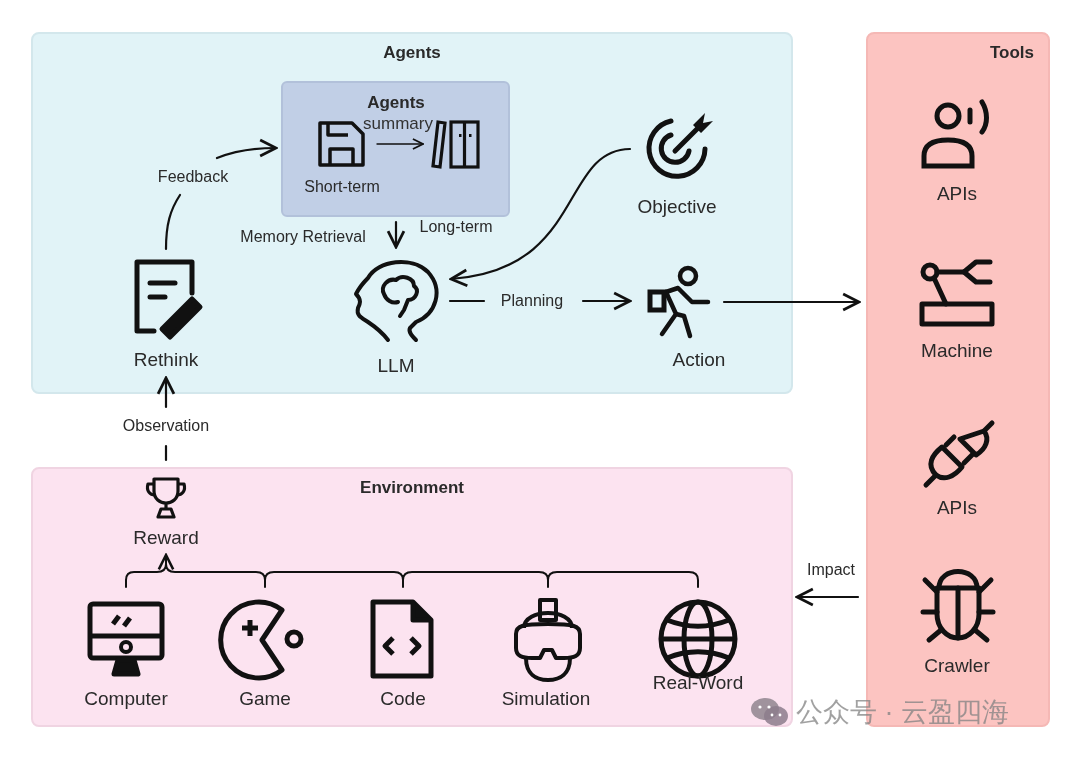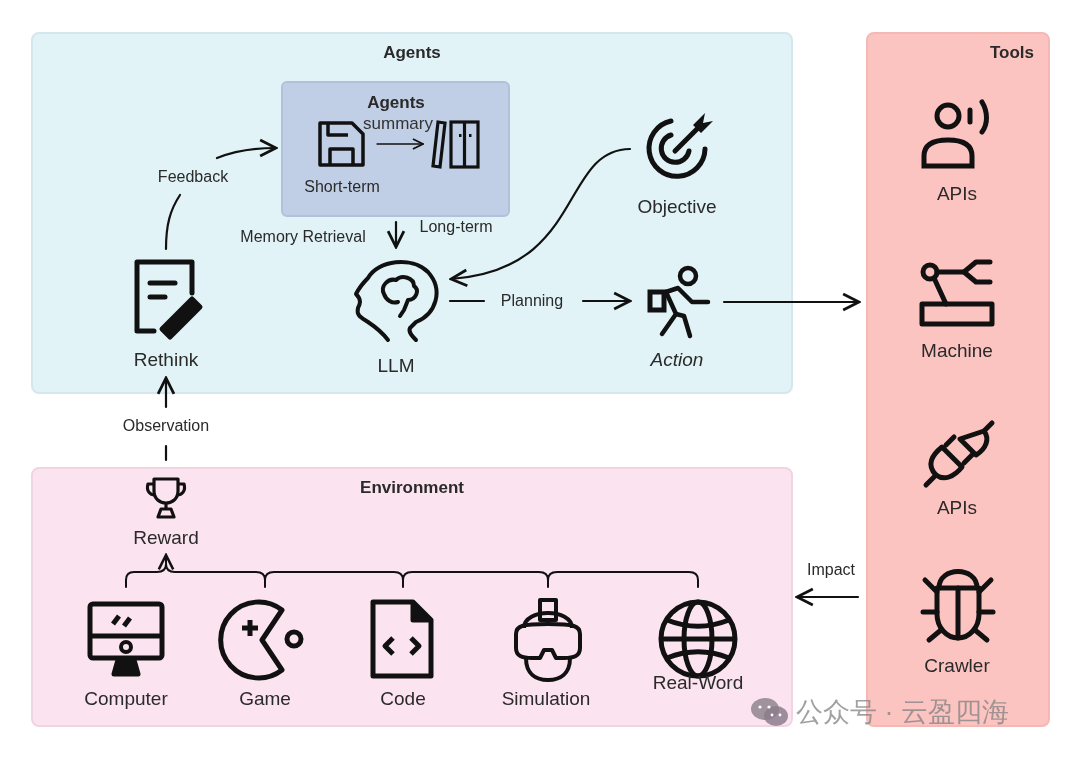--- a/index.html
+++ b/index.html
@@ -132,21 +132,21 @@
   <svg viewBox="0 0 66 74">
       <g fill="none" stroke="#111" stroke-width="4.5" stroke-linecap="round" stroke-linejoin="round">
     <circle cx="42" cy="12" r="8"></circle>
         <path d="M20,28 L32,24 L46,38 L62,38"></path>
         <path d="M20,28 L30,50 L16,70"></path>
         <path d="M30,50 L38,52 L44,72"></path>
       </g>
     <rect x="4" y="28" width="14" height="18" fill="none" stroke="#111" stroke-width="5"></rect>
     </svg>
 </div>
-<div class="lbl" style="left:677px; top:349px;font-style:italic;">Action</div>
+<div class="lbl" style="left:699px; top:349px;">Action</div>
 
 <div class="icon" style="left:920px; top:100px; width:72px; height:72px;">
   <svg viewBox="0 0 72 72">
       <g fill="none" stroke="#111" stroke-width="5" stroke-linecap="round">
     <circle cx="28" cy="16" r="11"></circle>
         <path d="M4,66 L4,56 C4,44 14,40 28,40 C42,40 52,44 52,56 L52,66 Z"></path>
     <path d="M50,10 L50,22"></path>
         <path d="M62,2 C68,12 68,24 62,32"></path>
       </g>
     </svg>

